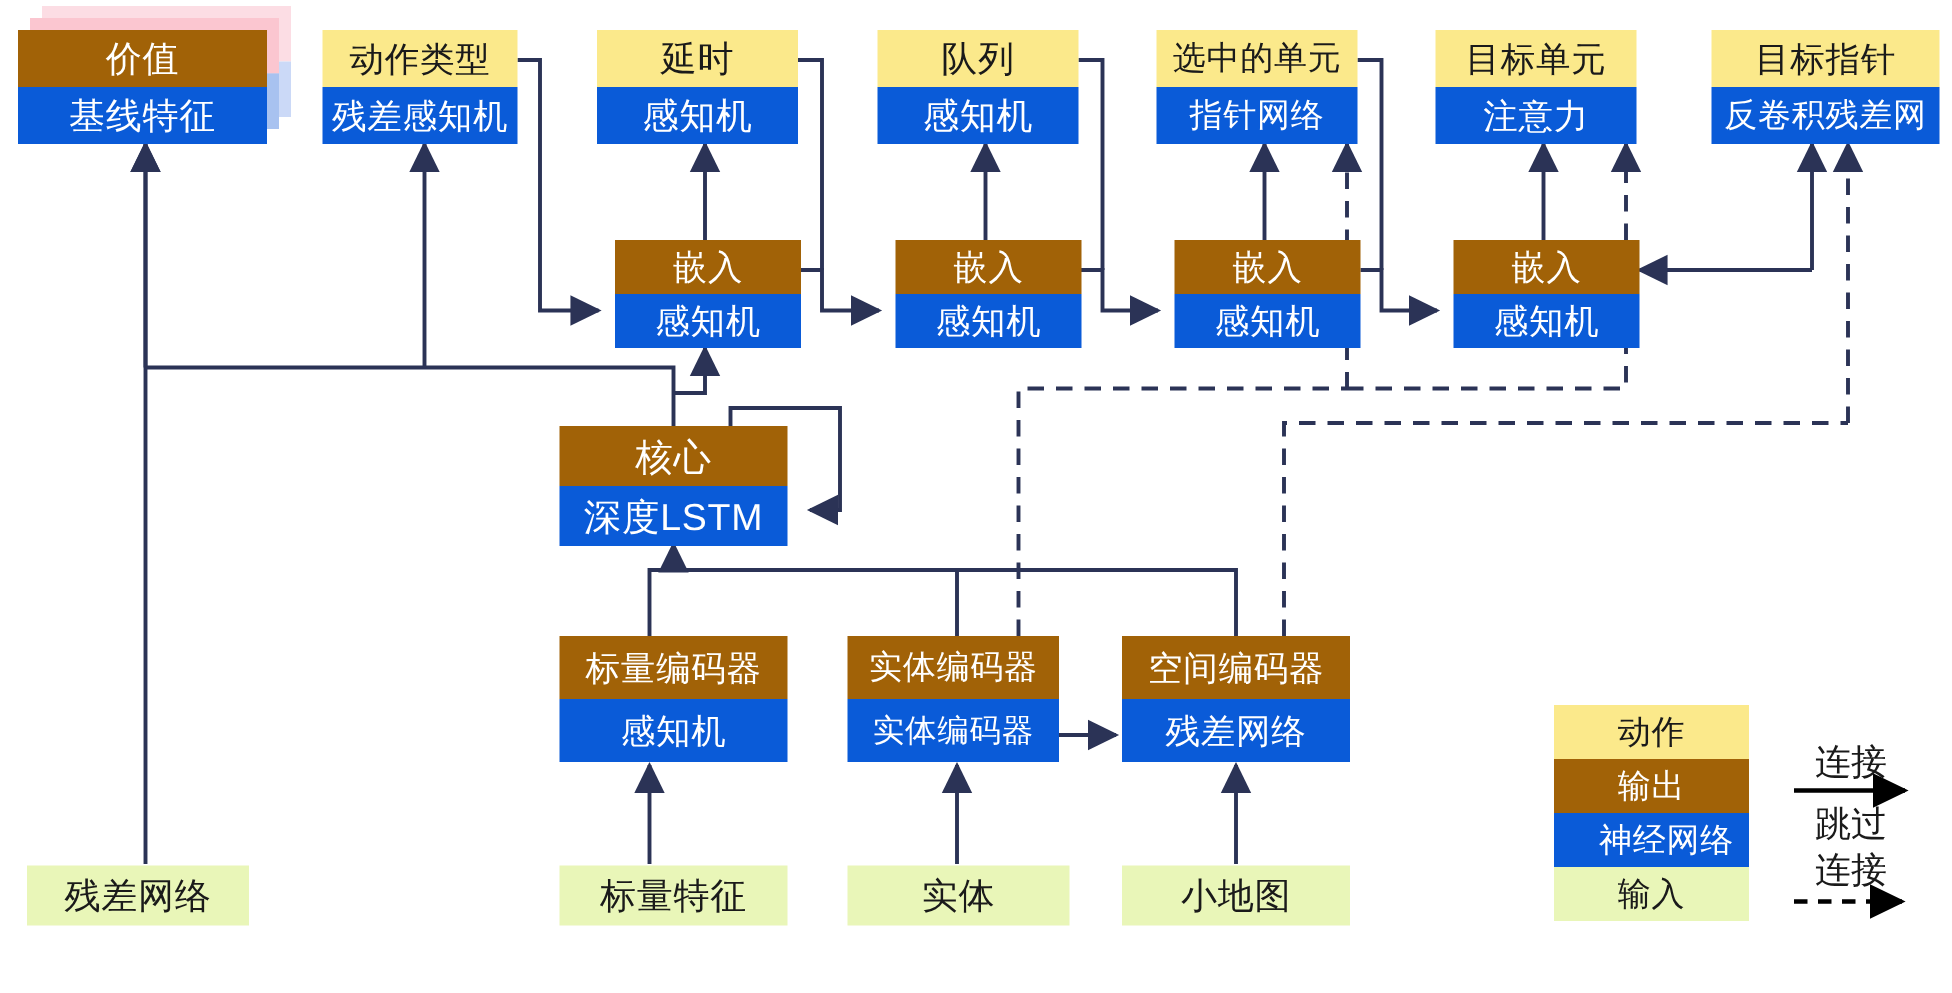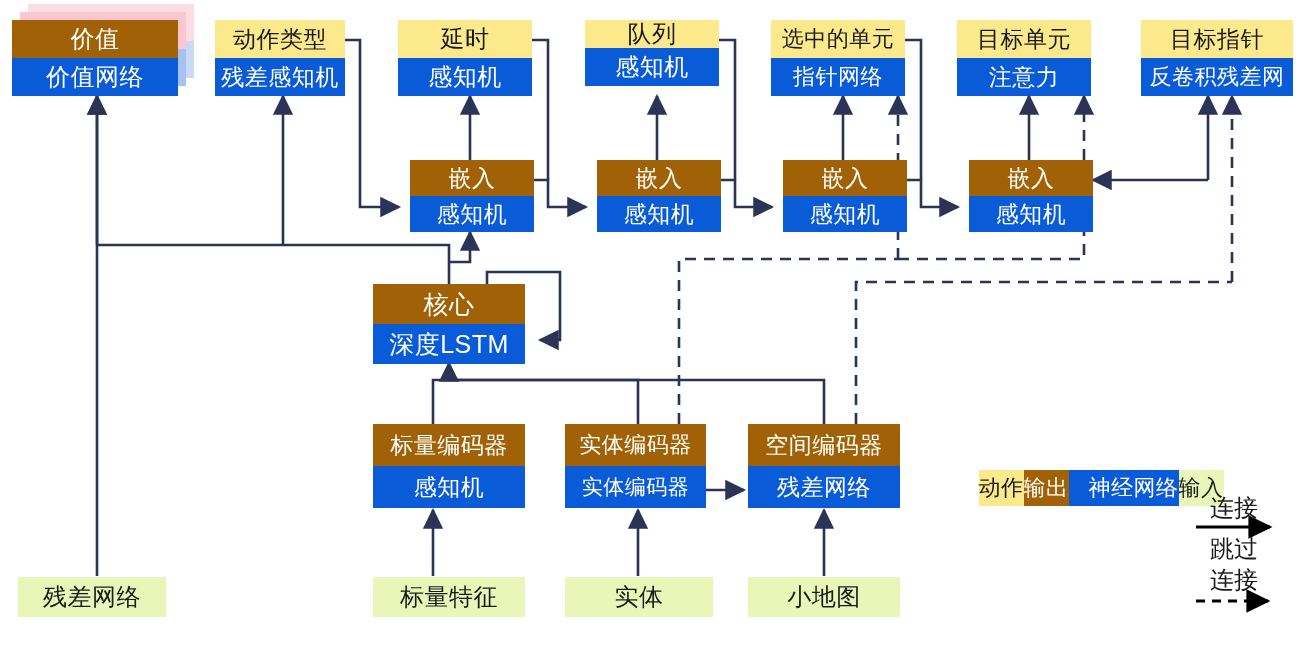--- a/index.html
+++ b/index.html
@@ -71,21 +71,21 @@
   .ghost .cell { opacity: 1; }
   .ghost-a .cell-output  { background: #fbc6d0; }
   .ghost-a .cell-network { background: #a8c2f0; }
   .ghost-b .cell-output  { background: #fcdde4; }
   .ghost-b .cell-network { background: #cbd9f7; }
 
   #legend-swatch {
     position: absolute;
     z-index: 6;
     display: flex;
-    flex-direction: row;
+    flex-direction: column;
     box-sizing: border-box;
     justify-content: center;
   }
   .legend-text {
     position: absolute;
     z-index: 6;
     color: #1a1a1a;
     white-space: nowrap;
     text-align: center;
   }
@@ -158,35 +158,35 @@
     <div class="cell cell-output" style="height:37px;"></div>
     <div class="cell cell-network" style="height:37px;"></div>
   </div>
   <div class="ghost ghost-a" style="left:20px; top:12px; width:166px; height:74px;">
     <div class="cell cell-output" style="height:37px;"></div>
     <div class="cell cell-network" style="height:37px;"></div>
   </div>
 
   <div class="node" style="left:12px; top:20px; width:166px; height:76px; font-size:24px;">
     <div class="cell cell-output" style="height:38px;">价值</div>
-    <div class="cell cell-network" style="height:38px;">价值网络</div>
+    <div class="cell cell-network" style="height:38px;">基线特征</div>
   </div>
 
   <div class="node" style="left:215px; top:20px; width:130px; height:76px; font-size:23px;border-radius:30px;">
     <div class="cell cell-action" style="height:38px;">动作类型</div>
     <div class="cell cell-network" style="height:38px;">残差感知机</div>
   </div>
 
   <div class="node" style="left:398px; top:20px; width:134px; height:76px; font-size:24px;">
     <div class="cell cell-action" style="height:38px;">延时</div>
     <div class="cell cell-network" style="height:38px;">感知机</div>
   </div>
 
   <div class="node" style="left:585px; top:20px; width:134px; height:76px; font-size:24px;">
-    <div class="cell cell-action" style="height:28px;">队列</div>
+    <div class="cell cell-action" style="height:38px;">队列</div>
     <div class="cell cell-network" style="height:38px;">感知机</div>
   </div>
 
   <div class="node" style="left:771px; top:20px; width:134px; height:76px; font-size:22px;">
     <div class="cell cell-action" style="height:38px;">选中的单元</div>
     <div class="cell cell-network" style="height:38px;">指针网络</div>
   </div>
 
   <div class="node" style="left:957px; top:20px; width:134px; height:76px; font-size:23px;">
     <div class="cell cell-action" style="height:38px;">目标单元</div>

